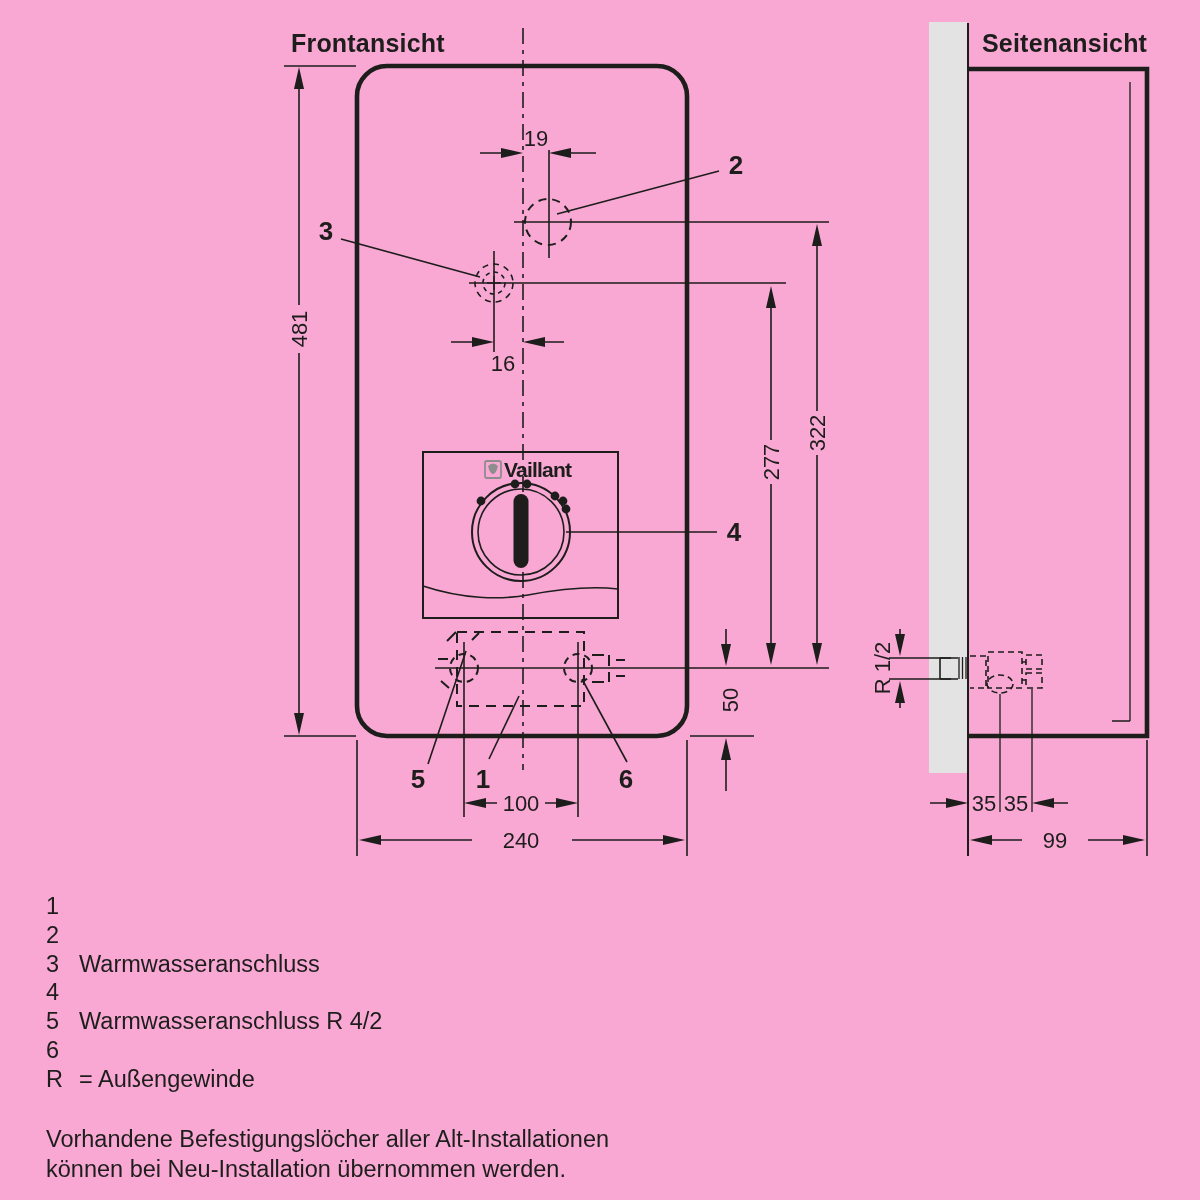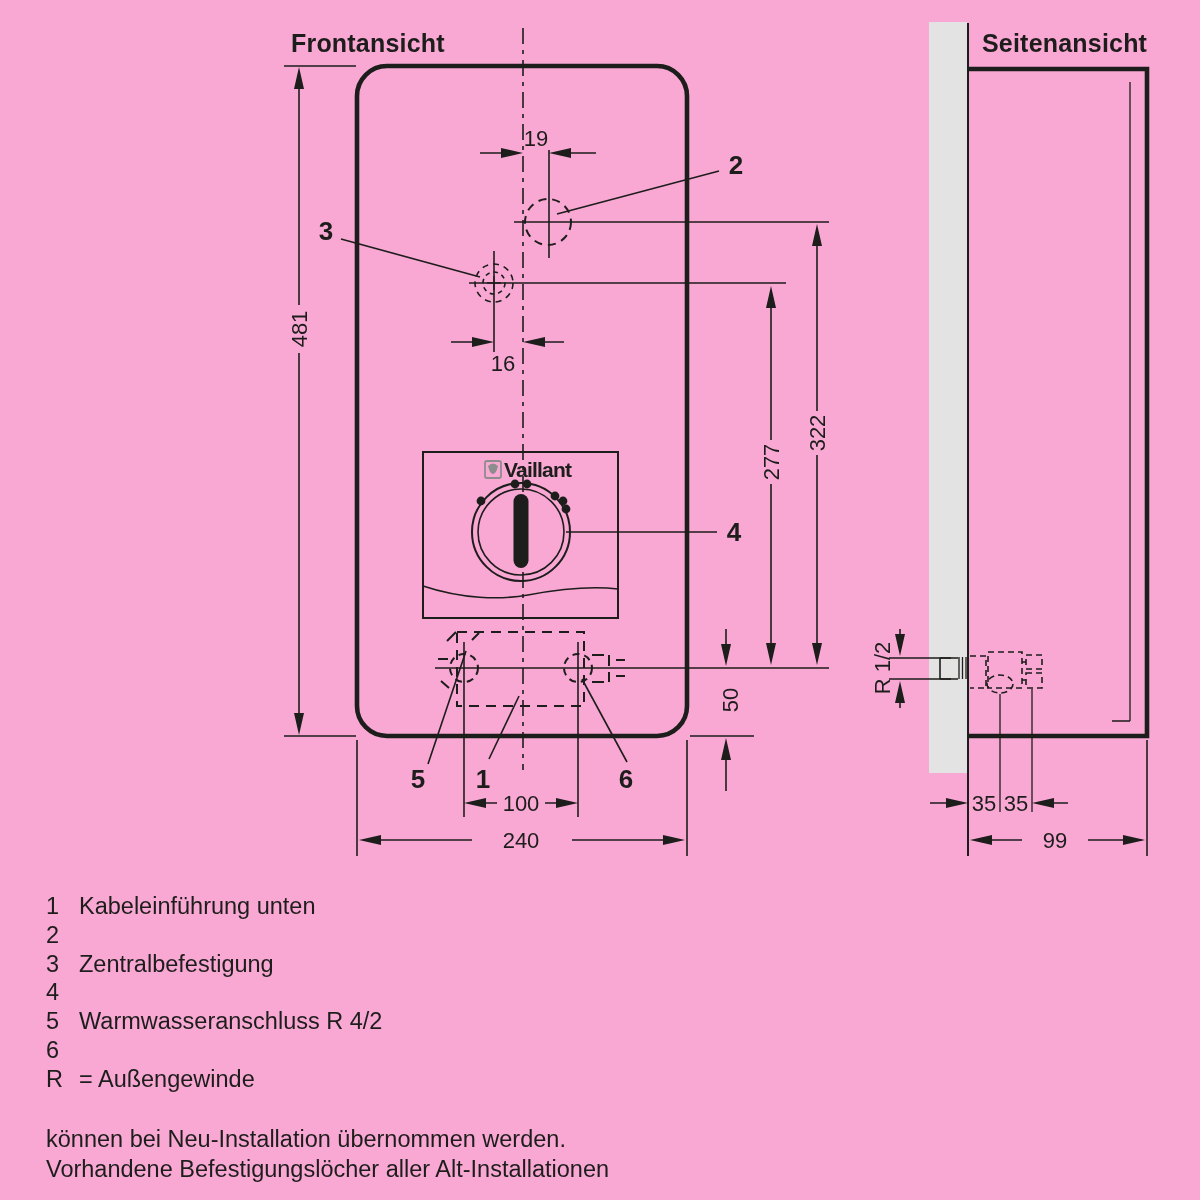--- a/index.html
+++ b/index.html
@@ -202,43 +202,42 @@
       <path class="thin" d="M992 840 H1022 M1088 840 H1142"></path>
       <path class="arr" d="M970 840 l22 -5 l0 10 z M1145 840 l-22 -5 l0 10 z"></path>
       <text class="dimtx" text-anchor="middle" x="1055" y="848">99</text>
     </g>
   </g>
 </svg>
 
   <div class="legend">
     <div class="legend-row">
       <span class="legend-num">1</span>
-      <span>Kabeleinführung unten</span>
     </div>
     <div class="legend-row">
       <span class="legend-num">2</span>
     </div>
     <div class="legend-row">
       <span class="legend-num">3</span>
-      <span>Zentralbefestigung</span>
+      <span>Warmwasseranschluss</span>
     </div>
     <div class="legend-row">
       <span class="legend-num">4</span>
     </div>
     <div class="legend-row">
       <span class="legend-num">5</span>
       <span>Warmwasseranschluss R 4/2</span>
     </div>
     <div class="legend-row">
       <span class="legend-num">6</span>
     </div>
     <div class="legend-row">
       <span class="legend-num">R</span>
       <span>= Außengewinde</span>
     </div>
   </div>
 
   <div class="footer">
+    <div>Vorhandene Befestigungslöcher aller Alt-Installationen</div>
     <div>können bei Neu-Installation übernommen werden.</div>
-    <div>Vorhandene Befestigungslöcher aller Alt-Installationen</div>
   </div>
 
 </div>
 
 </body></html>

